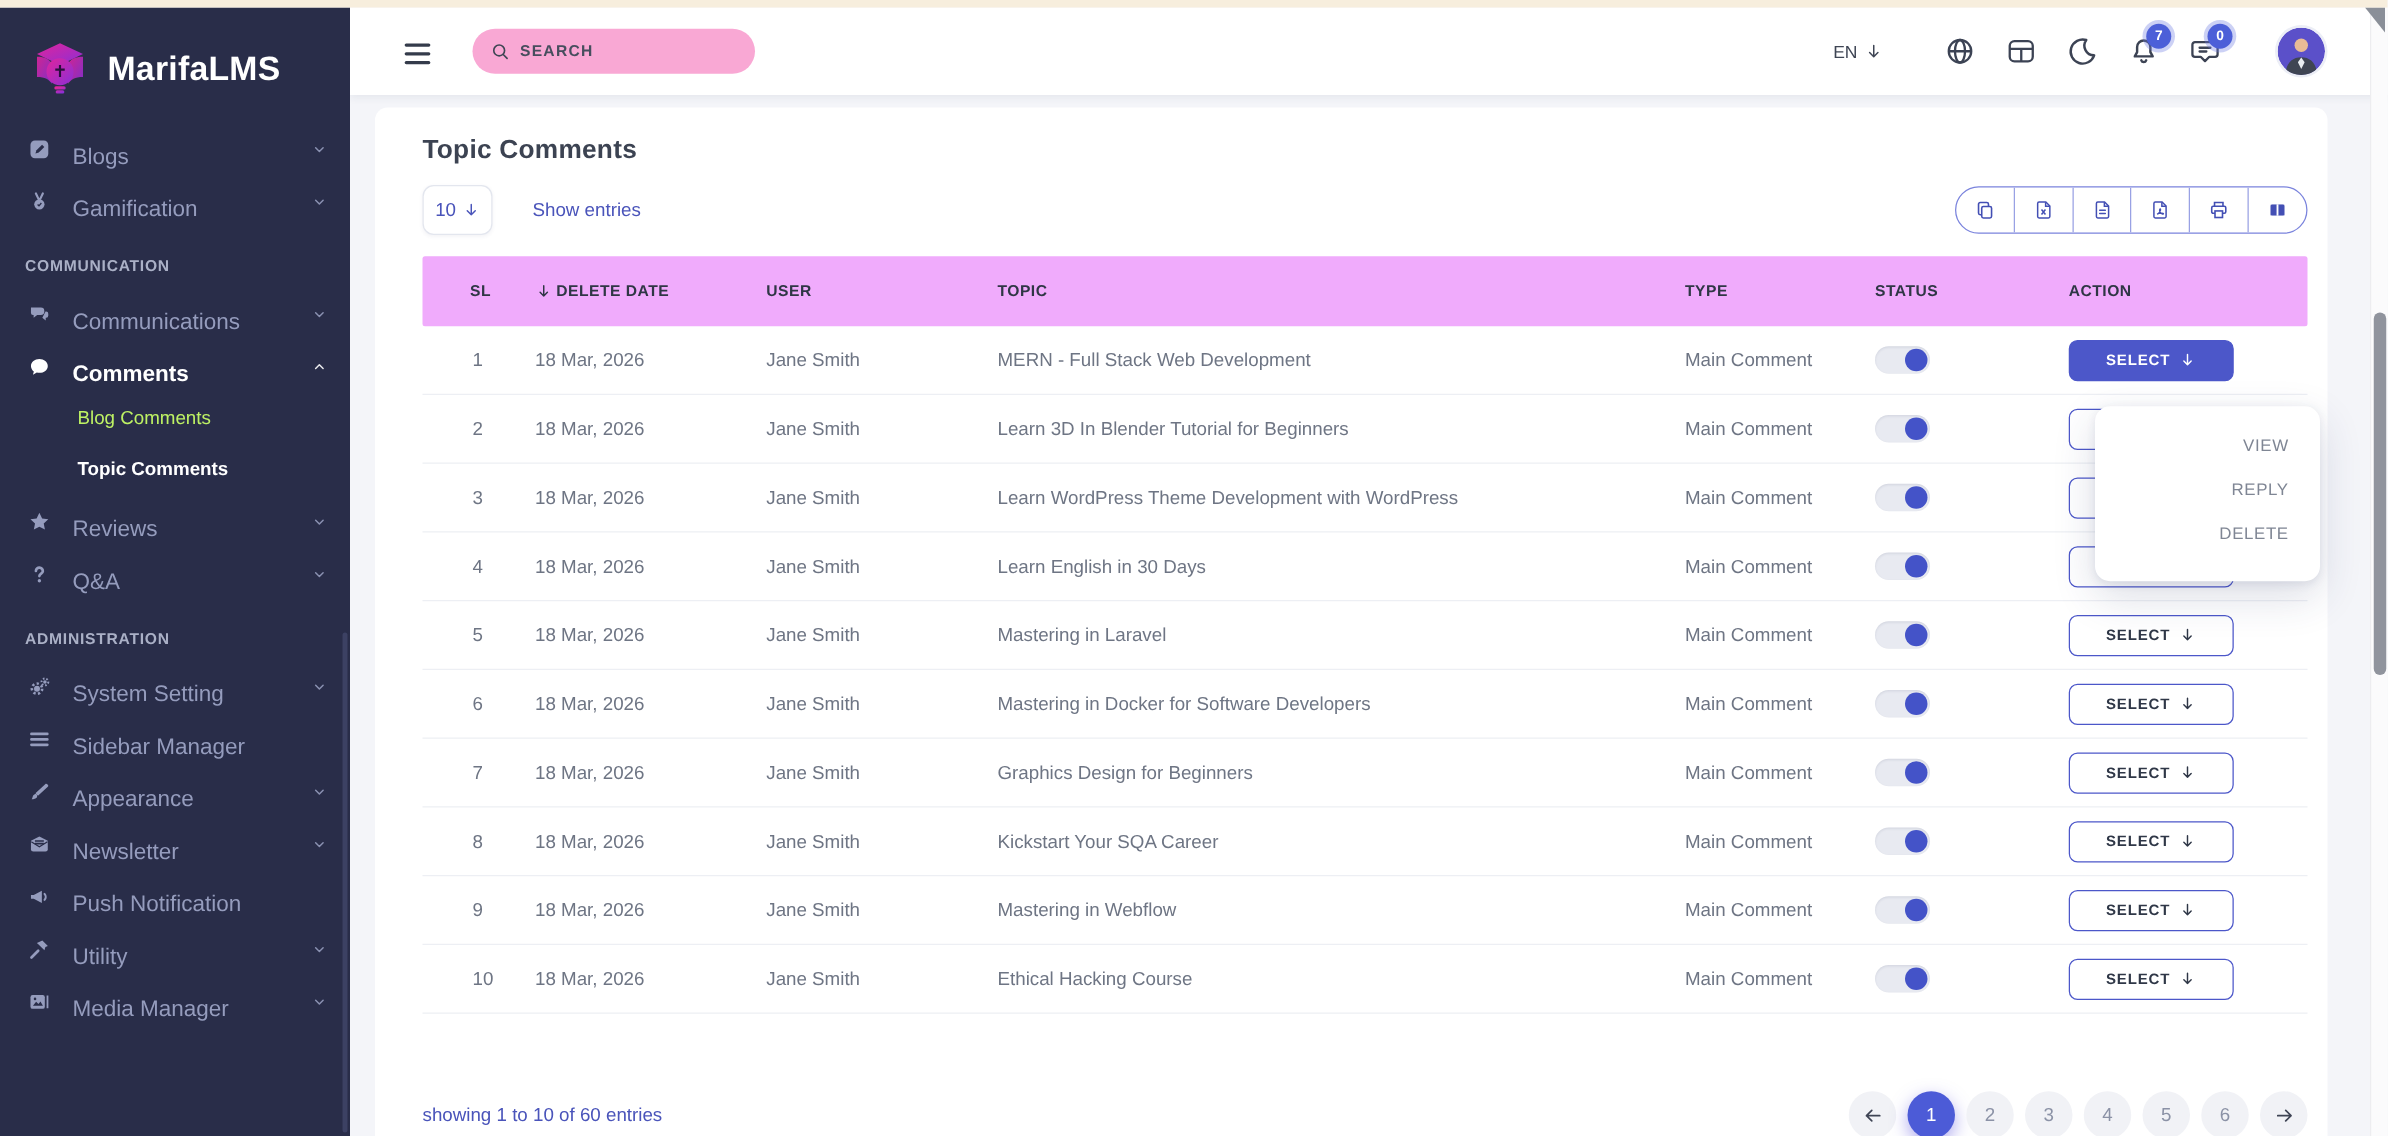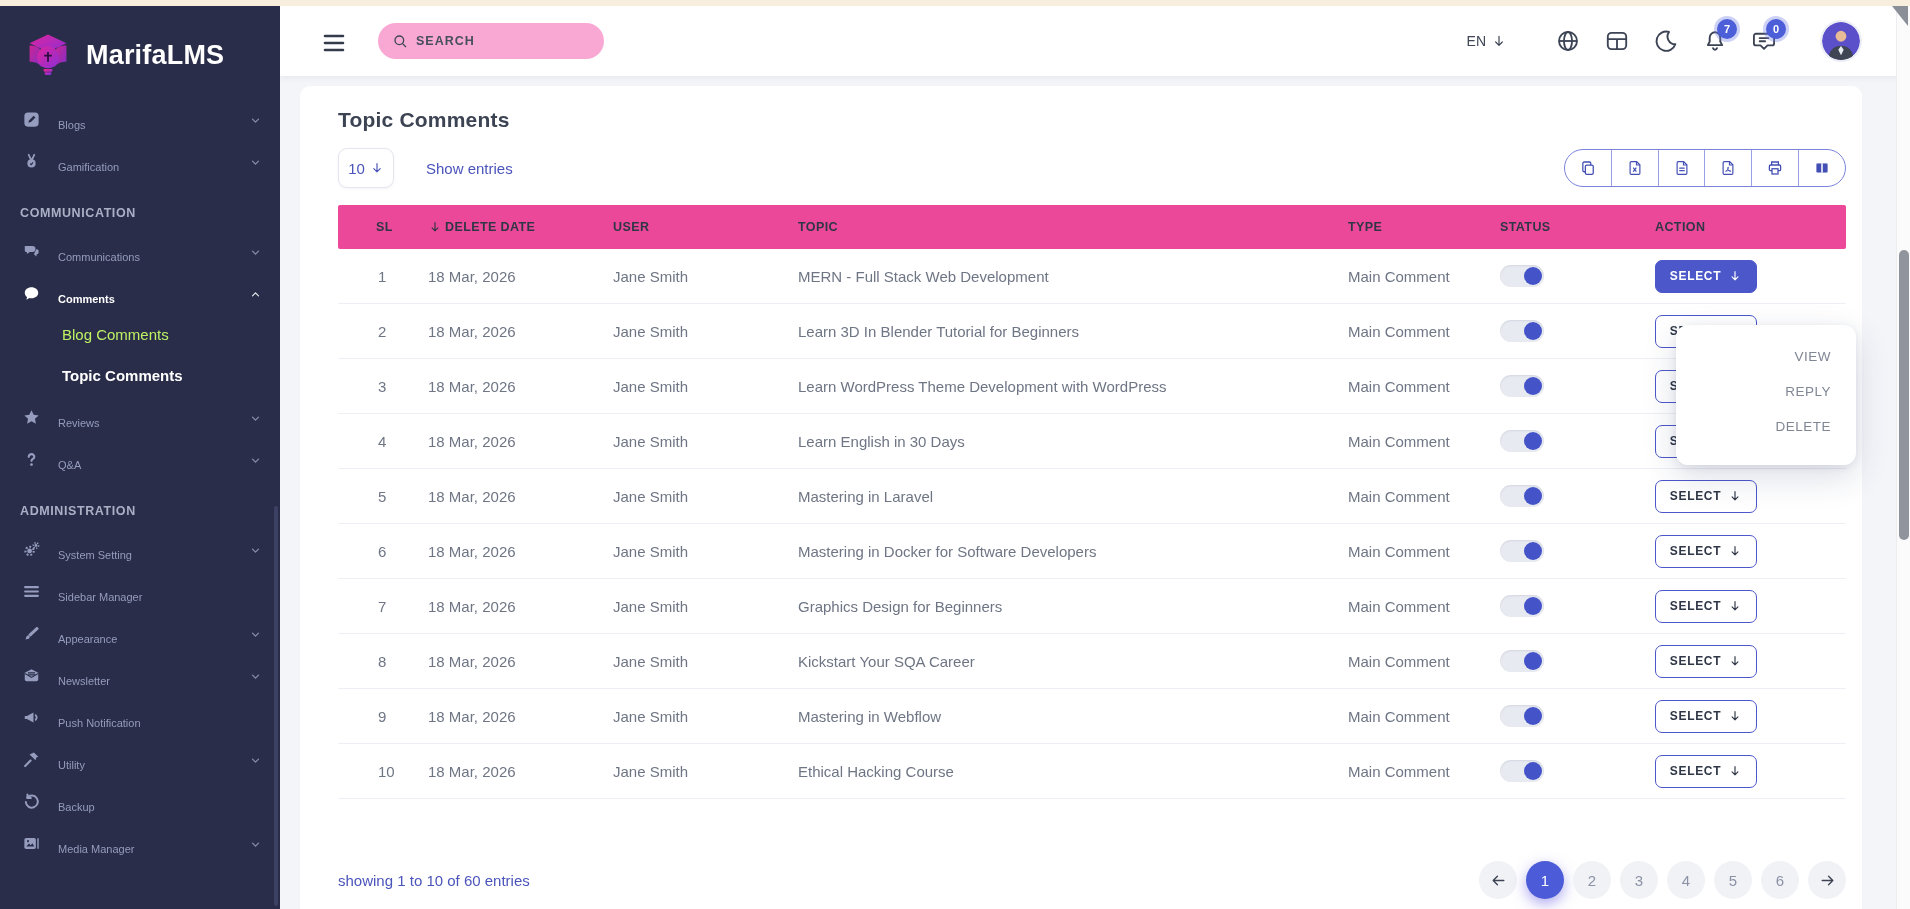--- a/index.html
+++ b/index.html
@@ -7,21 +7,21 @@
     font-family:"Liberation Sans", sans-serif; }
   .top-strip { position:absolute; left:0; top:0; width:1910px; height:6px; background:#f7eedd; z-index:60; }
 
   
   .sidebar { position:absolute; left:0; top:6px; width:280px; height:903px; background:#292d49; overflow:hidden; z-index:40; }
   .brand { display:flex; align-items:center; gap:12px; padding:18px 0 12px 22px; height:92px; }
   .brand-name { color:#fff; font-size:27px; font-weight:bold; letter-spacing:.2px; }
   .nav-item { display:flex; align-items:center; height:42px; padding:0 18px 0 22px; color:#959cbd; cursor:pointer; position:relative; }
   .nav-item .ic { width:19px; height:19px; flex:0 0 19px; display:flex; align-items:center; }
   .nav-item .ic svg { width:19px; height:19px; }
-  .nav-item .lbl { margin-left:17px; font-size:11px;margin-top:12px; }
+  .nav-item .lbl { margin-left:17px; font-size:18px;margin-top:12px; }
   .nav-item .chev { margin-left:auto; width:13px; height:13px; opacity:.9; }
   .nav-item.active { color:#fff; }
   .nav-item.active .lbl { font-weight:bold; }
   .nav-section { margin-top:14px; height:34px; display:flex; align-items:center; padding-left:20px;
     color:#aab0c6; font-size:12.5px; font-weight:bold; letter-spacing:.6px; }
   .nav-sub { display:flex; align-items:center; height:41px; padding-left:62px; color:#bef264; font-size:15px; cursor:pointer; }
   .nav-sub.active { color:#ffffff; font-weight:bold; }
   .side-scroll { position:absolute; right:2px; top:500px; width:4px; height:400px; background:#3c4163; border-radius:2px; }
 
   
@@ -56,32 +56,32 @@
   .show-entries { margin-left:32px; color:#4a54ba; font-size:15px; }
   .export-bar { margin-left:auto; width:282px; height:38px; border:1px solid #7b84dd; border-radius:19px;
     display:flex; overflow:hidden; background:#fff; }
   .exp-btn { flex:1; display:flex; align-items:center; justify-content:center; color:#434fb4; cursor:pointer; }
   .exp-btn + .exp-btn { border-left:1px solid #99a1e4; }
   .exp-btn svg { width:18px; height:18px; }
 
   
   .table { margin-top:17px; position:relative; }
   .thead, .trow { display:grid; grid-template-columns:72px 185px 185px 550px 170px 155px 191px; align-items:center; }
-  .thead { height:44px; background:#ec4899; border-radius:2px; }
+  .thead { height:56px; background:#f0abfc; border-radius:2px; }
   .thead .th { font-size:12.5px; font-weight:bold; color:#2f3645; letter-spacing:.4px; padding-left:18px; display:flex; align-items:center; gap:3px; }
   .thead .th:first-child { padding-left:38px; }
   .thead .th svg { width:14px; height:14px; }
   .th.c-center, .td.c-center { justify-content:flex-start; padding-left:0 !important; display:flex; }
   .trow { height:55px; border-bottom:1px solid #edeff4; }
   .td { font-size:15px; color:#6e7584; padding-left:18px; }
   .td.sl { padding-left:40px; }
   .toggle { position:relative; width:44px; height:22px; background:#e8eaf1; border-radius:11px;
     box-shadow:inset 0 1px 2px rgba(30,40,80,.10); cursor:pointer; display:inline-block; }
   .toggle .knob { position:absolute; right:2px; top:2px; width:18px; height:18px; border-radius:50%; background:#4453c8; }
-  .select-btn { width:102px; height:33px; border-radius:7px; border:1.6px solid #4c57c9; background:#fff;
+  .select-btn { width:132px; height:33px; border-radius:7px; border:1.6px solid #4c57c9; background:#fff;
     color:#2f3747; font-size:12px; font-weight:bold; letter-spacing:.7px; display:inline-flex; align-items:center;
     justify-content:center; gap:7px; cursor:pointer; font-family:"Liberation Sans",sans-serif; }
   .select-btn svg { width:14px; height:14px; }
   .select-btn.filled { background:#4c57c9; color:#fff; border-color:#4c57c9; }
 
   
   .action-menu { position:absolute; left:1338px; top:120px; width:180px; height:140px; background:#fff;
     border-radius:12px; box-shadow:0 12px 34px rgba(40,50,100,.16), 0 2px 8px rgba(40,50,100,.10);
     z-index:20; padding:14px 0 0; }
   .action-menu .mi { height:35px; display:flex; align-items:center; justify-content:flex-end;
@@ -262,29 +262,20 @@
         <span class="ic">
           <svg viewBox="0 0 24 24">
             <path d="M4 20.2l6.8-6.8" stroke="currentColor" stroke-width="2.7" stroke-linecap="round"></path>
             <path d="M9.5 5.6L15 3l5.6 5.6-2.5 1-1 3.4-6.2-6.2-1.4-1.2z" fill="currentColor"></path>
           </svg>
         </span>
         <span class="lbl">Utility</span>
         <span class="chev"><svg viewBox="0 0 24 24">
             <path d="M6.5 9.5l5.5 5.5 5.5-5.5" stroke="currentColor" stroke-width="2.2" fill="none" stroke-linecap="round" stroke-linejoin="round"></path>
           </svg></span>
-      </div>
-      <div class="nav-item">
-        <span class="ic">
-          <svg viewBox="0 0 24 24">
-            <path d="M6.6 7.2A7.6 7.6 0 1 1 4.8 12.6" stroke="currentColor" stroke-width="2.5" fill="none" stroke-linecap="round"></path>
-            <path d="M6.9 3.2v4.3h4.3" stroke="currentColor" stroke-width="2.5" fill="none" stroke-linecap="round" stroke-linejoin="round"></path>
-          </svg>
-        </span>
-        <span class="lbl">Backup</span>
       </div>
       <div class="nav-item">
         <span class="ic">
           <svg viewBox="0 0 24 24">
             <rect x="3" y="5" width="14.5" height="14" rx="2.2" fill="currentColor"></rect>
             <path d="M5.5 15.8l3.2-3.9 2.4 2.3 2-2.5 2.5 4.1z" fill="#292d49"></path>
             <circle cx="7.6" cy="9" r="1.3" fill="#292d49"></circle>
             <path d="M19.3 5.5h1.8v13h-1.8z" fill="currentColor"></path>
           </svg>
         </span>

